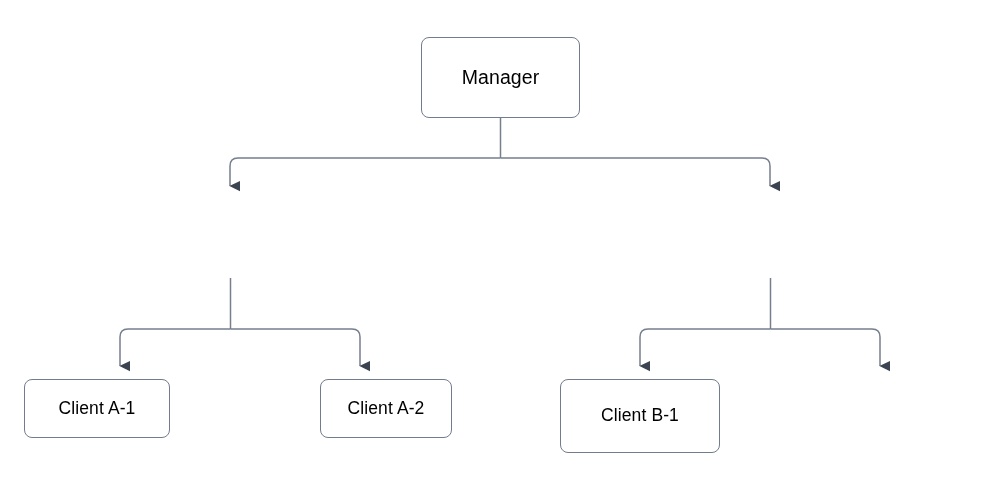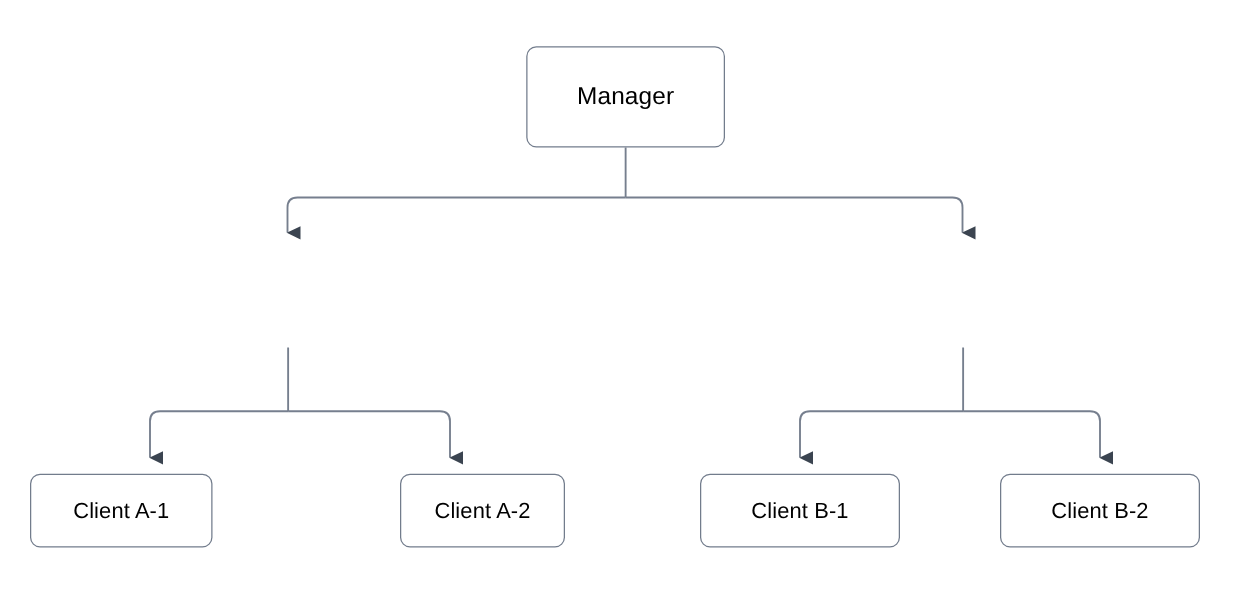--- a/index.html
+++ b/index.html
@@ -52,21 +52,21 @@
   .level-leaf .node-label {
     font-size: 17.5px;
   }
 
   
   #node-manager      { left: 421px; top: 37px;  width: 159px; height: 81px; }
   #node-sub-manager-a{ left: 140px; top: 199px; width: 180px; height: 79px; }
   #node-sub-manager-b{ left: 680px; top: 199px; width: 180px; height: 79px; }
   #node-client-a1    { left: 24px;  top: 379px; width: 146px; height: 59px; }
   #node-client-a2    { left: 280px; top: 379px; width: 132px; height: 59px; margin-left: 40px; }
-  #node-client-b1    { left: 560px; top: 379px; width: 160px; height: 59px; }
+  #node-client-b1    { left: 560px; top: 379px; width: 160px; height: 74px; }
   #node-client-b2    { left: 800px; top: 379px; width: 160px; height: 59px; }
 </style>
 </head>
 <body>
 
 <div id="diagram-canvas">
 
   <svg id="connector-layer" width="1000" height="480" viewBox="0 0 1000 480" xmlns="http://www.w3.org/2000/svg">
     <defs>
       <marker id="arrow-down" markerWidth="12" markerHeight="12" refX="5.5" refY="10.4" orient="auto" markerUnits="userSpaceOnUse">
@@ -107,17 +107,14 @@
   </div>
 
   <div class="node-box level-leaf" id="node-client-a2">
     <span class="node-label">Client A-2</span>
   </div>
 
   <div class="node-box level-leaf" id="node-client-b1">
     <span class="node-label">Client B-1</span>
   </div>
 
-  <div class="node-box level-leaf" id="node-client-b2">
-    <span class="node-label">Client B-2</span>
-  </div>
 
 </div>
 
 </body></html>

